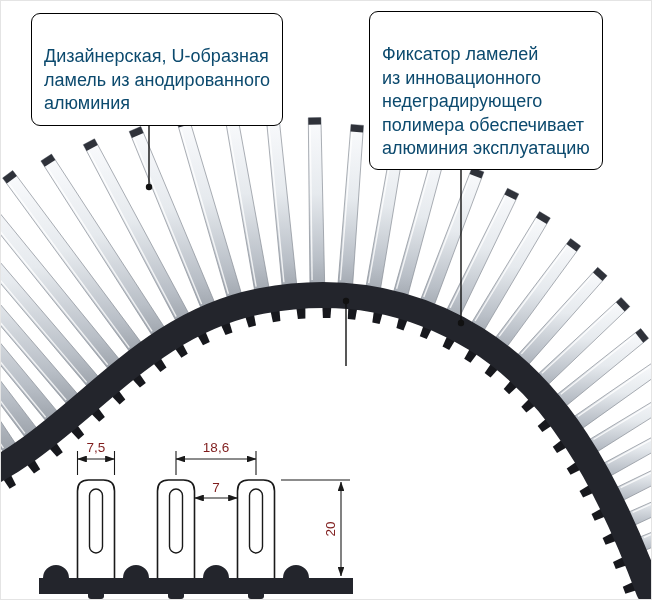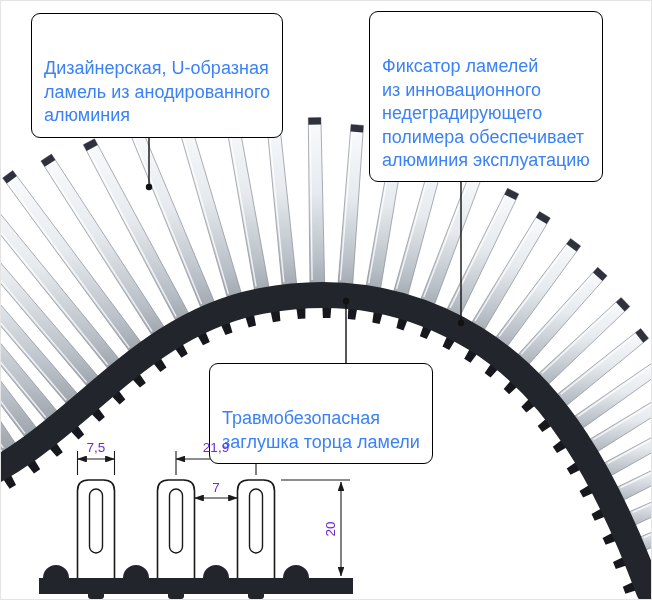--- a/index.html
+++ b/index.html
@@ -4,25 +4,25 @@
 <style>
   html,body{margin:0;padding:0;background:#fff;}
   .stage{
     position:relative;width:652px;height:600px;background:#fff;
     border:1px solid #e4e4e4;box-sizing:border-box;overflow:hidden;
     font-family:"Liberation Sans",sans-serif;
   }
   #scene{position:absolute;left:0;top:0;}
   .callout{
     position:absolute;border:1.5px solid #000;border-radius:9px;
-    padding:20px 12px 9px;background:#fff;color:#3b82f6;
+    padding:8px 12px 9px;background:#fff;color:#0c4a6e;
     font-size:18px;line-height:1.3;white-space:pre-line;
   }
   .dim{
-    position:absolute;font-size:13.5px;color:#6d28d9;
+    position:absolute;font-size:13.5px;color:#7f1d1d;
     transform:translate(-50%,-100%);
   }
   .dim.vertical{transform:translate(-50%,-50%) rotate(-90deg);}
   .strip{fill:#23252c;}
   .profile{fill:#ffffff;stroke:#1a1a1a;stroke-width:1.6;}
   .slot{fill:#ffffff;stroke:#1a1a1a;stroke-width:1.4;}
   .dimline{stroke:#1a1a1a;stroke-width:1.1;fill:none;}
   .arrows{marker-start:url(#arrowM);marker-end:url(#arrowM);}
   #leader-group line{stroke:#111;stroke-width:1.4;}
   #leader-group circle{fill:#111;}
@@ -227,22 +227,18 @@
 ламель из анодированного
 алюминия</span>
   </div>
   <div class="callout" style="left:368px;top:10px">
     <span>Фиксатор ламелей
 из инновационного
 недеградирующего
 полимера обеспечивает
 алюминия эксплуатацию</span>
   </div>
-  <div class="callout" style="left:208px;top:362px">
-    <span>Травмобезопасная
-заглушка торца ламели</span>
-  </div>
 
   <span class="dim" style="left:95px;top:454px">7,5</span>
-  <span class="dim" style="left:215px;top:454px">21,9</span>
+  <span class="dim" style="left:215px;top:454px">18,6</span>
   <span class="dim" style="left:215px;top:494px">7</span>
   <span class="dim vertical" style="left:329px;top:528px">20</span>
 </div>
 
 </body></html>

